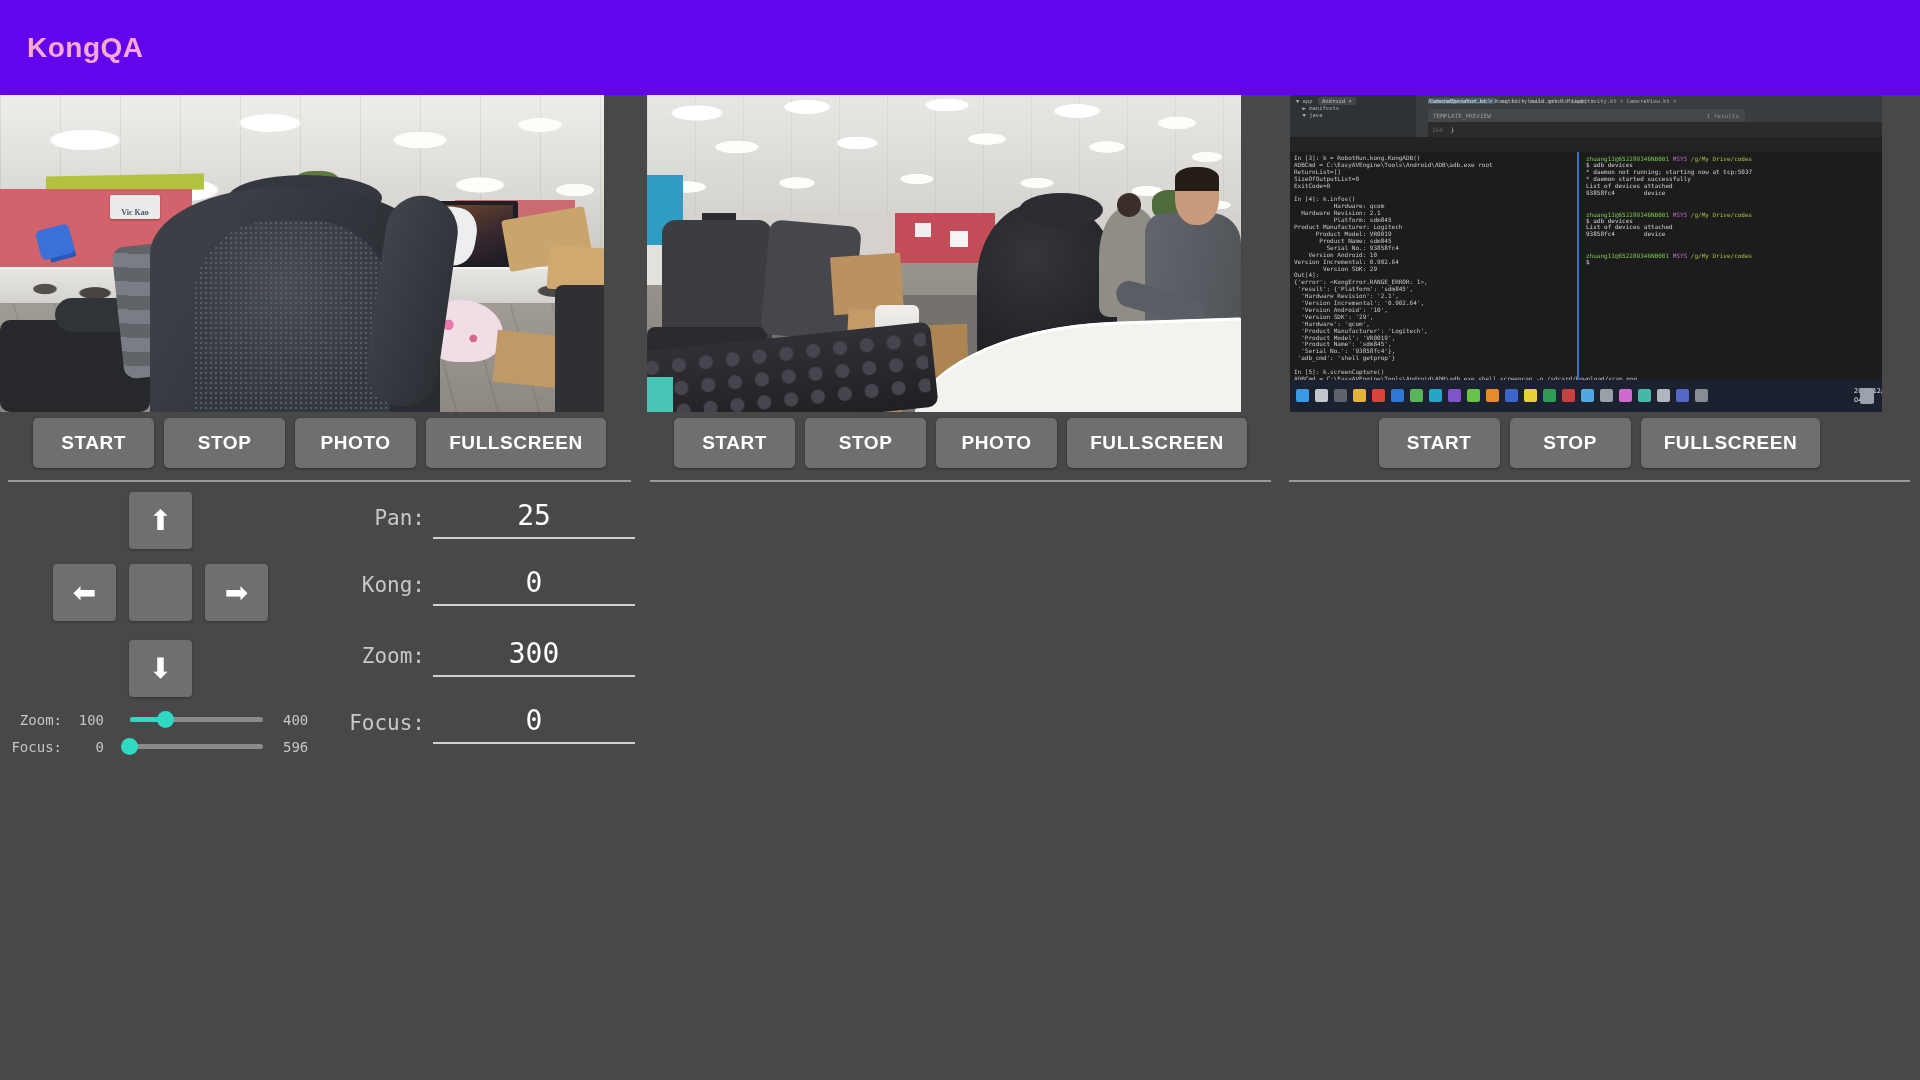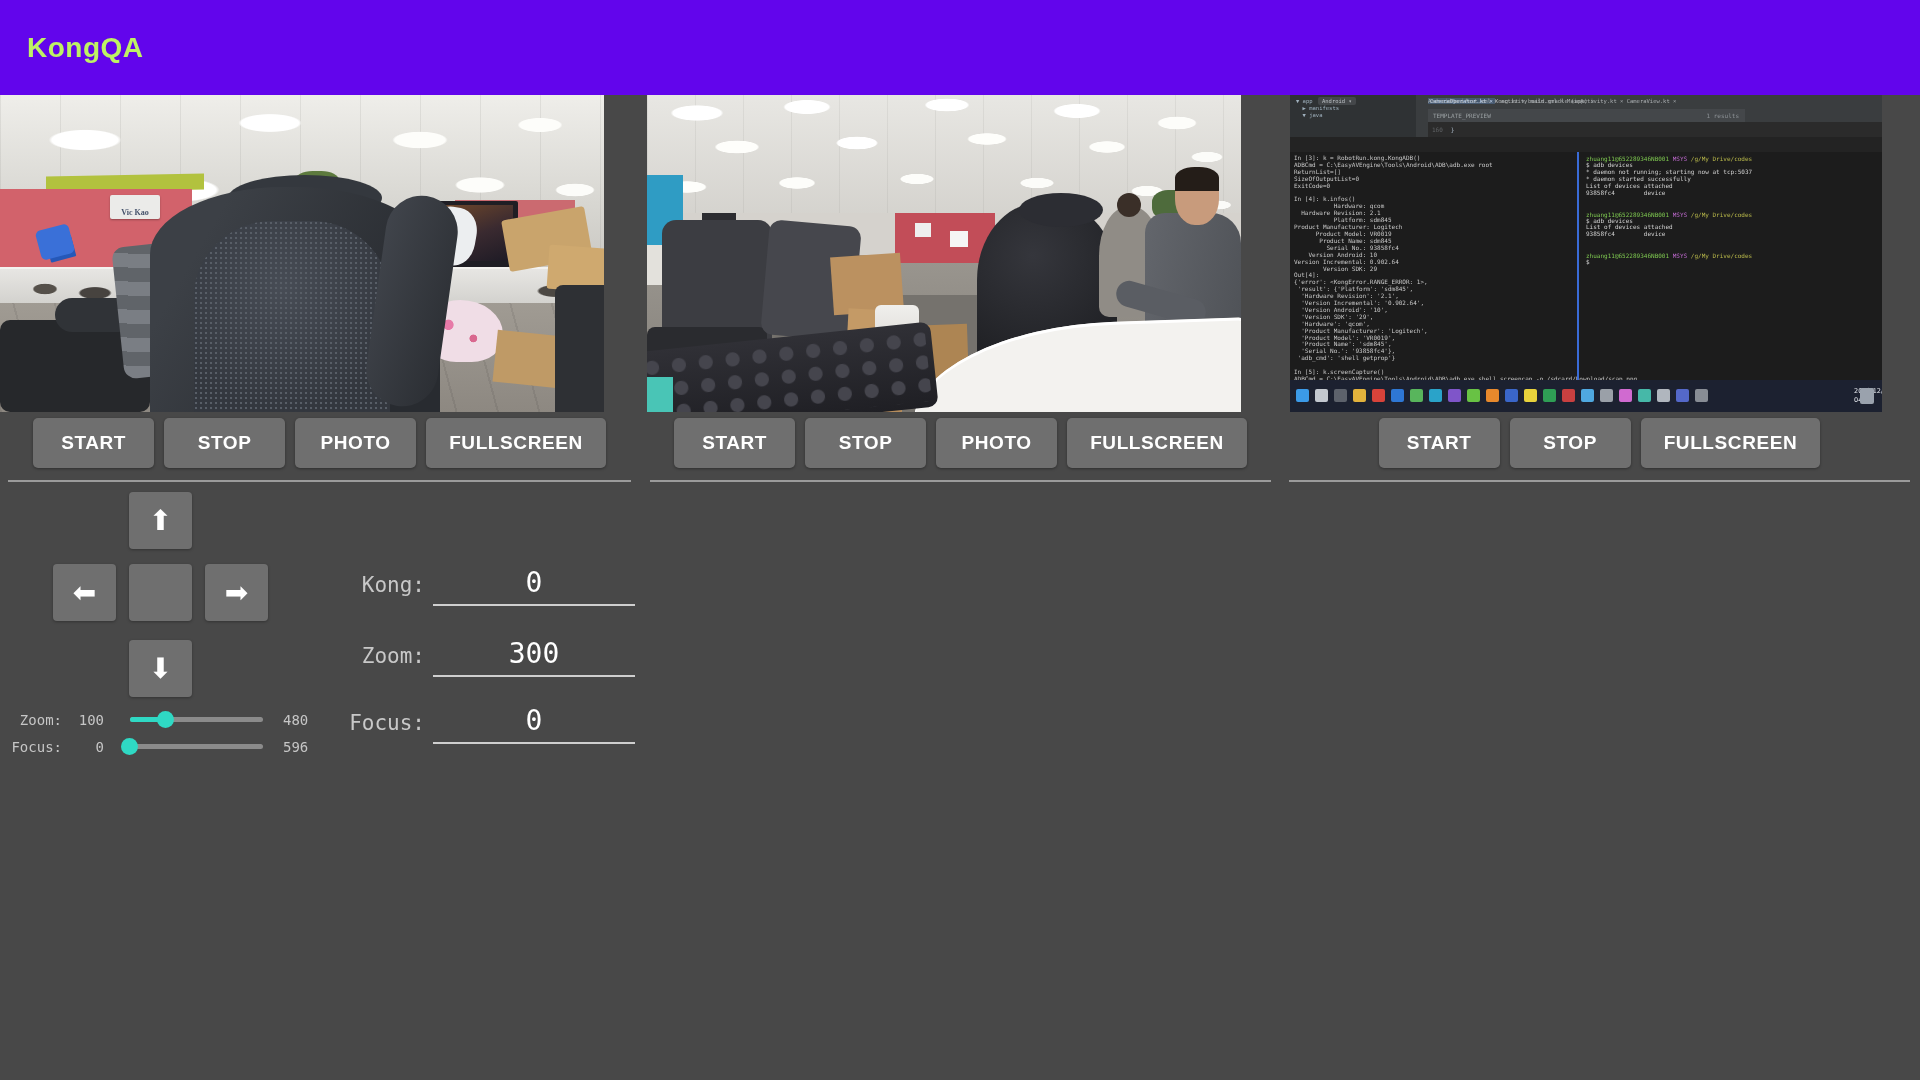--- a/index.html
+++ b/index.html
@@ -2,21 +2,21 @@
 <html><head>
 <meta charset="utf-8">
 <title>KongQA</title>
 <style>
   html,body{margin:0;padding:0;width:1920px;height:1080px;overflow:hidden;background:#484848;
             font-family:"Liberation Sans",sans-serif;}
   .app{position:relative;width:1920px;height:1080px;}
 
   
   .header{height:95px;background:#6205ec;display:flex;align-items:center;}
-  .header .title{color:#bef264;font:700 28px "Liberation Sans",sans-serif;margin-left:27px;letter-spacing:.5px;}
+  .header .title{color:#f9a8d4;font:700 28px "Liberation Sans",sans-serif;margin-left:27px;letter-spacing:.5px;}
   .status{margin-left:auto;margin-right:38px;display:flex;align-items:center;
           font-family:"DejaVu Sans Mono",monospace;font-size:22px;color:#c9c2e6;}
   .status .stat-lbl.eth{margin-right:20px}
   .status .stat-lbl.wifi{margin-right:24px}
   .pbar{width:142px;height:27px;border-radius:13px;overflow:hidden;position:relative;
         background:linear-gradient(#b2b2b2,#8f8f8f 45%,#7b7b7b);margin-right:25px;}
   .pbar:last-child{margin-right:0}
   .pbar .fill{position:absolute;left:0;top:0;bottom:0;width:17%;
         background:linear-gradient(#ffd24a,#ffc107 45%,#efa700);}
 
@@ -441,30 +441,35 @@
     <button class="pad-btn" id="pad-down">
       <span>⬇</span>
     </button>
 
     <span class="sl-txt sl-lbl" id="sl-zoom-lbl">Zoom:</span>
     <span class="sl-txt sl-min" id="sl-zoom-min">100</span>
     <div class="sl-track" id="sl-zoom-track">
       <div class="sl-fill" id="sl-zoom-fill"></div>
     </div>
     <div class="sl-thumb" id="sl-zoom-thumb"></div>
-    <span class="sl-txt sl-max" id="sl-zoom-max">480</span>
+    <span class="sl-txt sl-max" id="sl-zoom-max">400</span>
 
     <span class="sl-txt sl-lbl" id="sl-focus-lbl">Focus:</span>
     <span class="sl-txt sl-min" id="sl-focus-min">0</span>
     <div class="sl-track" id="sl-focus-track">
       <div class="sl-fill" id="sl-focus-fill"></div>
     </div>
     <div class="sl-thumb" id="sl-focus-thumb"></div>
     <span class="sl-txt sl-max" id="sl-focus-max">596</span>
 
+    <div class="frow" id="f-pan">
+      <span class="flabel">Pan:</span>
+      <span class="fvalue">25</span>
+      <div class="fline"></div>
+    </div>
     <div class="frow" id="f-tilt">
       <span class="flabel">Kong:</span>
       <span class="fvalue">0</span>
       <div class="fline"></div>
     </div>
     <div class="frow" id="f-zoom">
       <span class="flabel">Zoom:</span>
       <span class="fvalue">300</span>
       <div class="fline"></div>
     </div>

